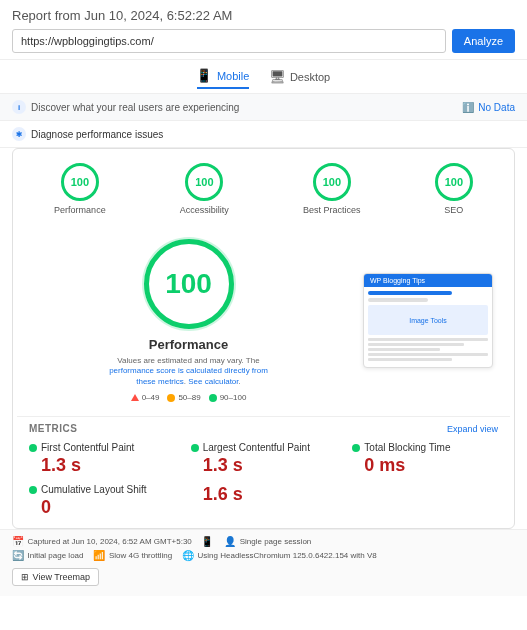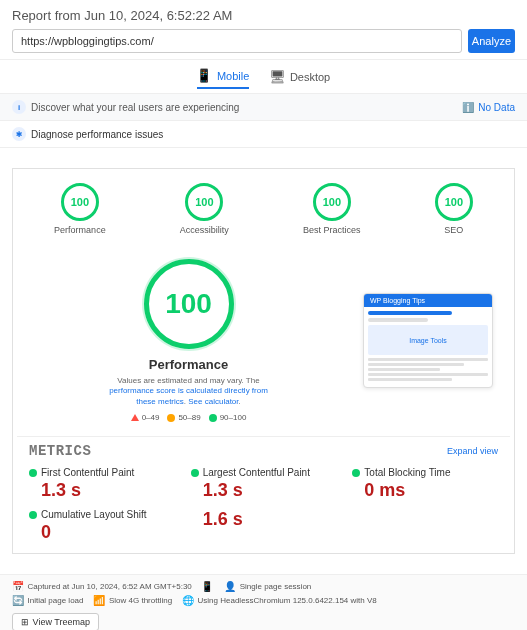--- a/index.html
+++ b/index.html
@@ -31,21 +31,21 @@
       padding: 5px 8px;
       font-size: 11px;
       color: #333;
       outline: none;
     }
     .analyze-btn {
       background: #1a73e8;
       color: #fff;
       border: none;
       border-radius: 3px;
-      padding: 5px 4px;
+      padding: 5px 12px;
       font-size: 11px;
       cursor: pointer;
       white-space: nowrap;
     }
     .tabs-row {
       display: flex;
       justify-content: center;
       gap: 20px;
       padding: 8px 0 4px;
       border-bottom: 1px solid #eee;
@@ -281,26 +281,25 @@
     .metrics-section {
       padding: 6px 12px;
     }
     .metrics-header {
       display: flex;
       justify-content: space-between;
       align-items: center;
       margin-bottom: 8px;
     }
     .metrics-label {
-      font-size: 14px;
+      font-size: 10px;
       font-weight: bold;
       color: #777;
       letter-spacing: 0.5px;
       text-transform: uppercase;
-      font-family: Liberation Mono, monospace;
     }
     .expand-view {
       font-size: 9px;
       color: #1a73e8;
       cursor: pointer;
     }
     .metrics-grid {
       display: grid;
       grid-template-columns: 1fr 1fr 1fr;
       gap: 8px 16px;
@@ -359,22 +358,22 @@
       border-radius: 3px;
       padding: 3px 8px;
       font-size: 9px;
       color: #333;
       cursor: pointer;
       margin: 4px 0;
       background: #fff;
     }
     .scores-container {
       border: 1px solid #e0e0e0;
-      border-radius: 0;
-      margin: 20px 12px;
+      border-radius: 6px;
+      margin: 0 12px;
       padding: 8px 4px 4px;
     }
   </style>
 </head>
 <body>
 
 <div>
   <div class="header">
     <div class="header-title">Report from Jun 10, 2024, 6:52:22 AM</div>
     <div class="url-bar">

